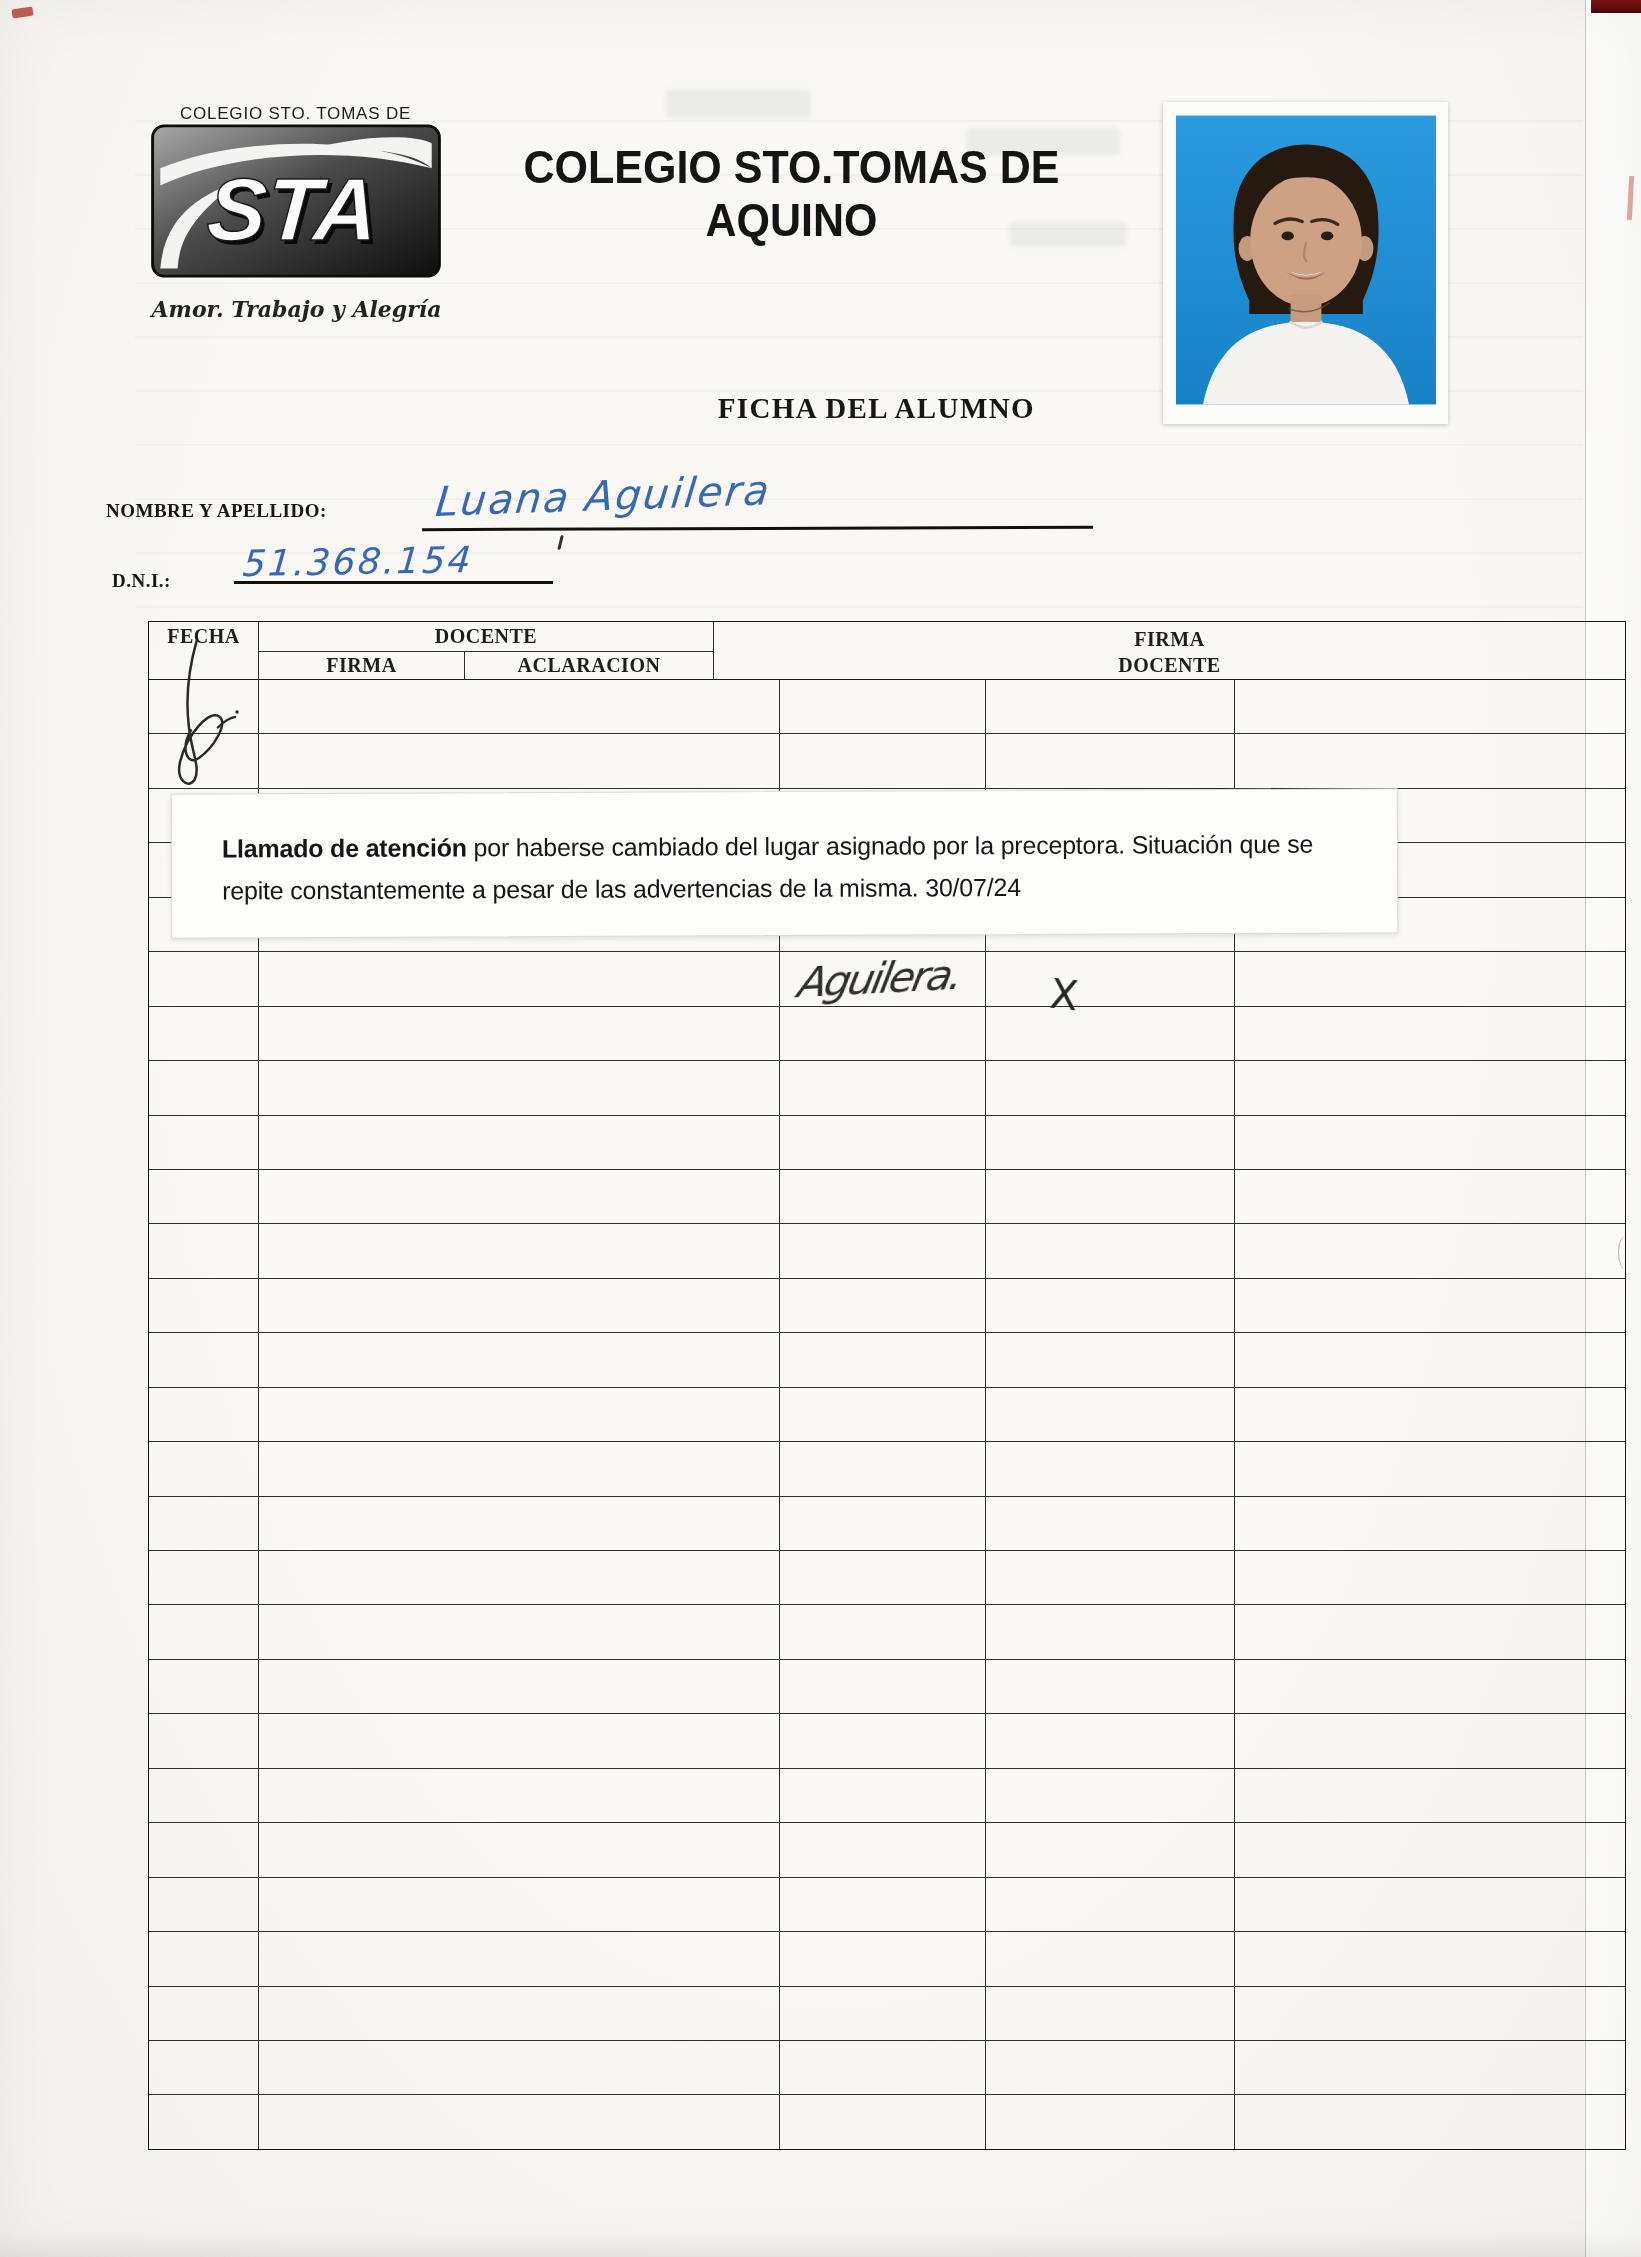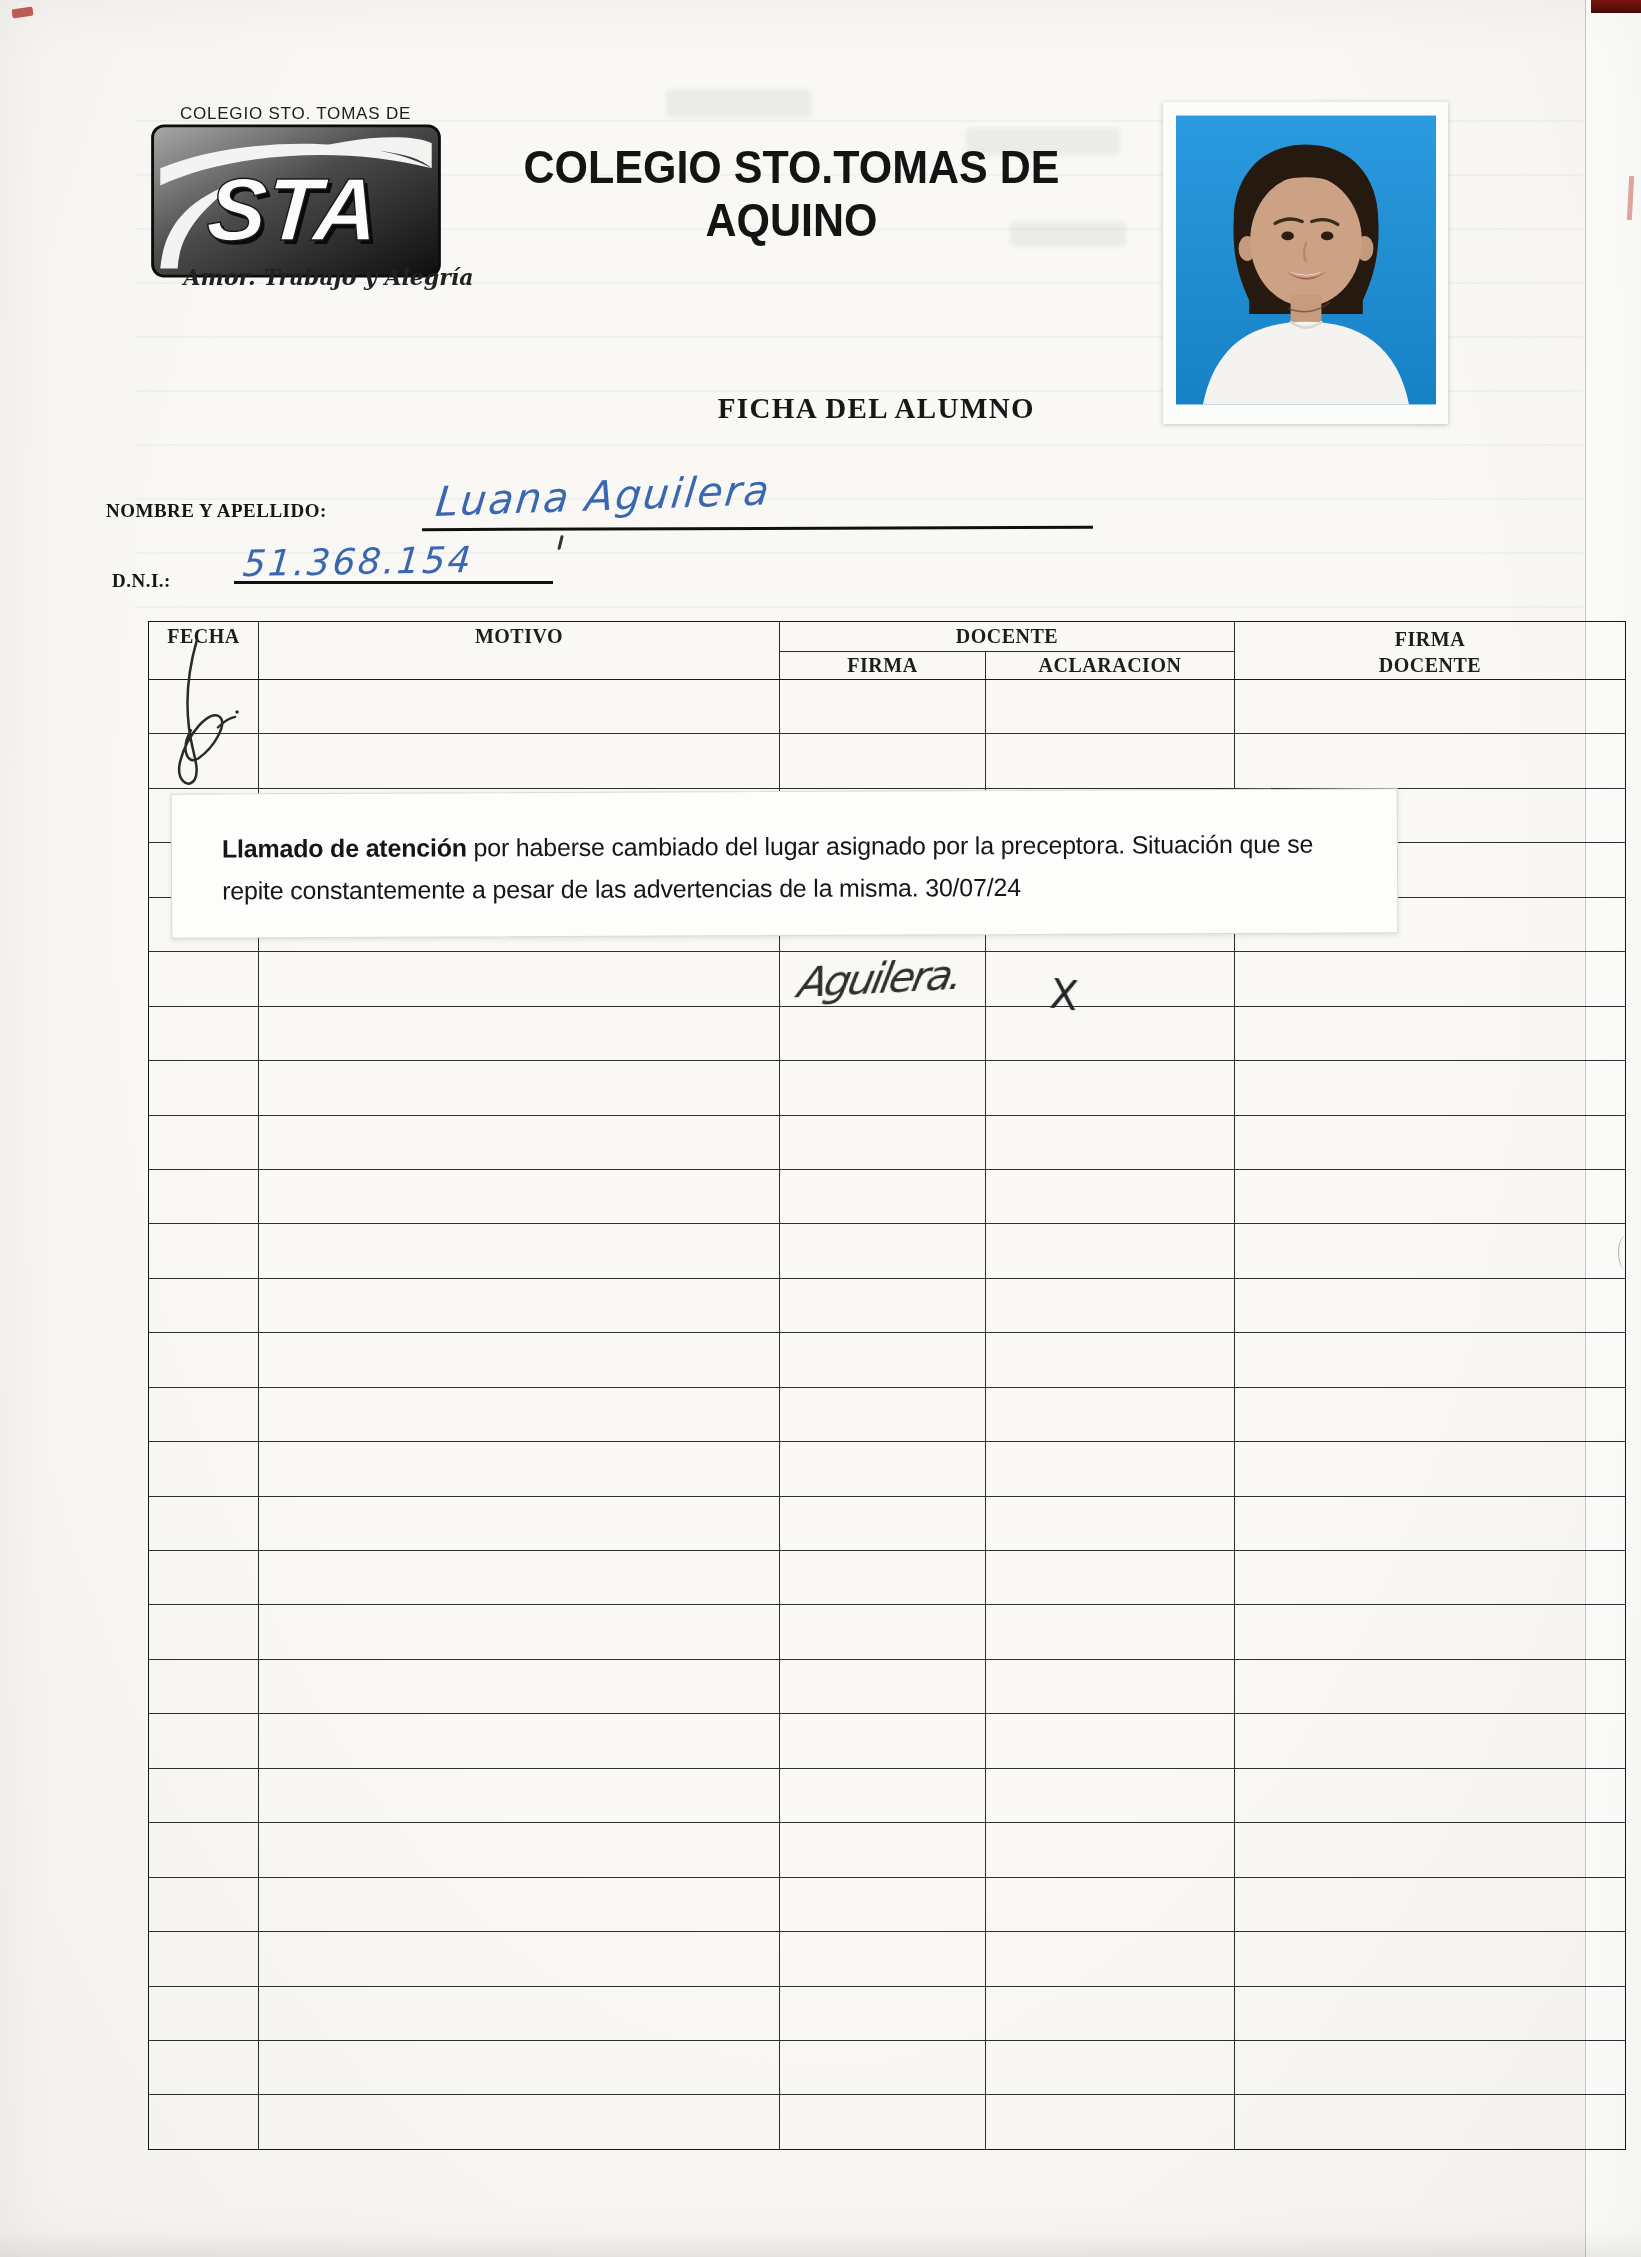--- a/index.html
+++ b/index.html
@@ -17,22 +17,22 @@
   .edge-line{left:1585px;top:0;width:1px;height:2257px;background:rgba(140,140,140,.45);z-index:1;}
   .edge-strip{left:1586px;top:0;width:55px;height:2257px;background:rgba(255,255,255,.5);z-index:1;}
   .red-bar{left:1591px;top:0;width:50px;height:12.6px;background:linear-gradient(#7d1511,#450b07);z-index:2;}
   .red-dash{left:11.6px;top:7.7px;width:21px;height:8.7px;background:#b5413a;border-radius:1.9px;transform:rotate(-8deg);opacity:.85;z-index:2;}
   .red-tick{left:1628px;top:176px;width:4.8px;height:44px;background:#c0524a;opacity:.5;transform:rotate(3deg);z-index:2;}
   .bottom-shade{left:0;top:2232px;width:1641px;height:25px;background:linear-gradient(rgba(0,0,0,0),rgba(0,0,0,.05));z-index:1;}
   
   .logo-top{left:145px;top:104px;width:301px;text-align:center;
     font-family:"Liberation Sans",sans-serif;font-size:17px;letter-spacing:0.8px;color:#1c1c1c;z-index:3;}
   .logo-box{left:150px;top:124px;z-index:3;}
-  .logo-tagline{left:147px;top:264px;width:299px;text-align:center;
-    font-family:"DejaVu Serif",serif;font-style:italic;font-weight:600;font-size:22px;color:#222;z-index:3;margin-left:32px;}
+  .logo-tagline{left:147px;top:296px;width:299px;text-align:center;
+    font-family:"DejaVu Serif",serif;font-style:italic;font-weight:600;font-size:22px;color:#222;z-index:3;}
   .main-title{left:463px;top:145px;width:657px;text-align:center;margin:0;
     font-family:"Liberation Sans",sans-serif;font-weight:900;font-size:43px;letter-spacing:0;
     color:#141414;transform:scaleY(1.08);z-index:3;}
   .photo{left:1163px;top:102px;width:285px;height:322px;background:#fcfcfa;
     box-shadow:0 1px 4.8px rgba(0,0,0,.22);z-index:3;}
   .photo-inner{position:absolute;left:12.6px;top:12.6px;width:260px;height:290px;overflow:hidden;}
   .subtitle{left:579px;top:380px;width:444px;text-align:right;margin:12px;
     font-size:29px;font-weight:bold;letter-spacing:1.4px;color:#171717;z-index:3;}
   
   .field-label{font-weight:bold;font-size:19px;letter-spacing:0.5px;color:#161616;z-index:3;margin-top:12px;}
@@ -154,21 +154,20 @@
   <div class="abs uline" style="left:422px;top:527px;width:671px;transform:rotate(-.2deg);"></div>
   <div class="abs pen-tick"></div>
 
   <span class="abs field-label" style="left:112px;top:558px;">D.N.I.:</span>
   <span class="abs handwriting hw-dni">51.368.154</span>
   <div class="abs uline" style="left:234px;top:581px;width:319px;"></div>
 
   <div class="abs rtable">
     <div class="thead">
       <div class="hc hc-fecha">FECHA</div>
-      <div class="hc hc-motivo">MOTIVO</div>
       <div class="hc hc-docente">
         <div class="hc-doc-top">DOCENTE</div>
         <div class="hc-doc-bottom">
           <div class="hc-firma">FIRMA</div>
           <div class="hc-aclaracion">ACLARACION</div>
         </div>
       </div>
       <div class="hc hc-alumno">
         <div>FIRMA</div>
         <div>DOCENTE</div>

